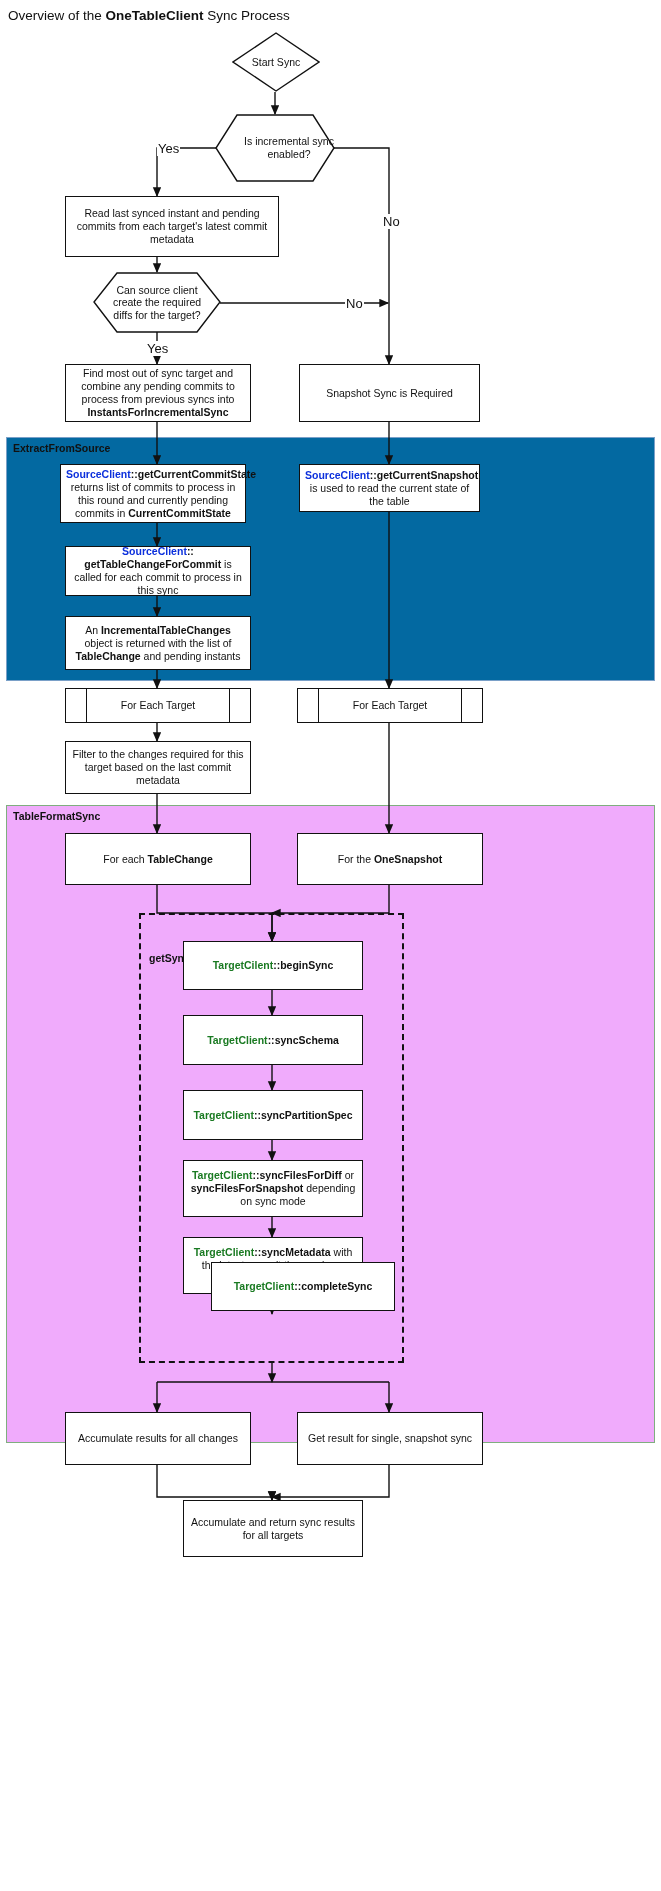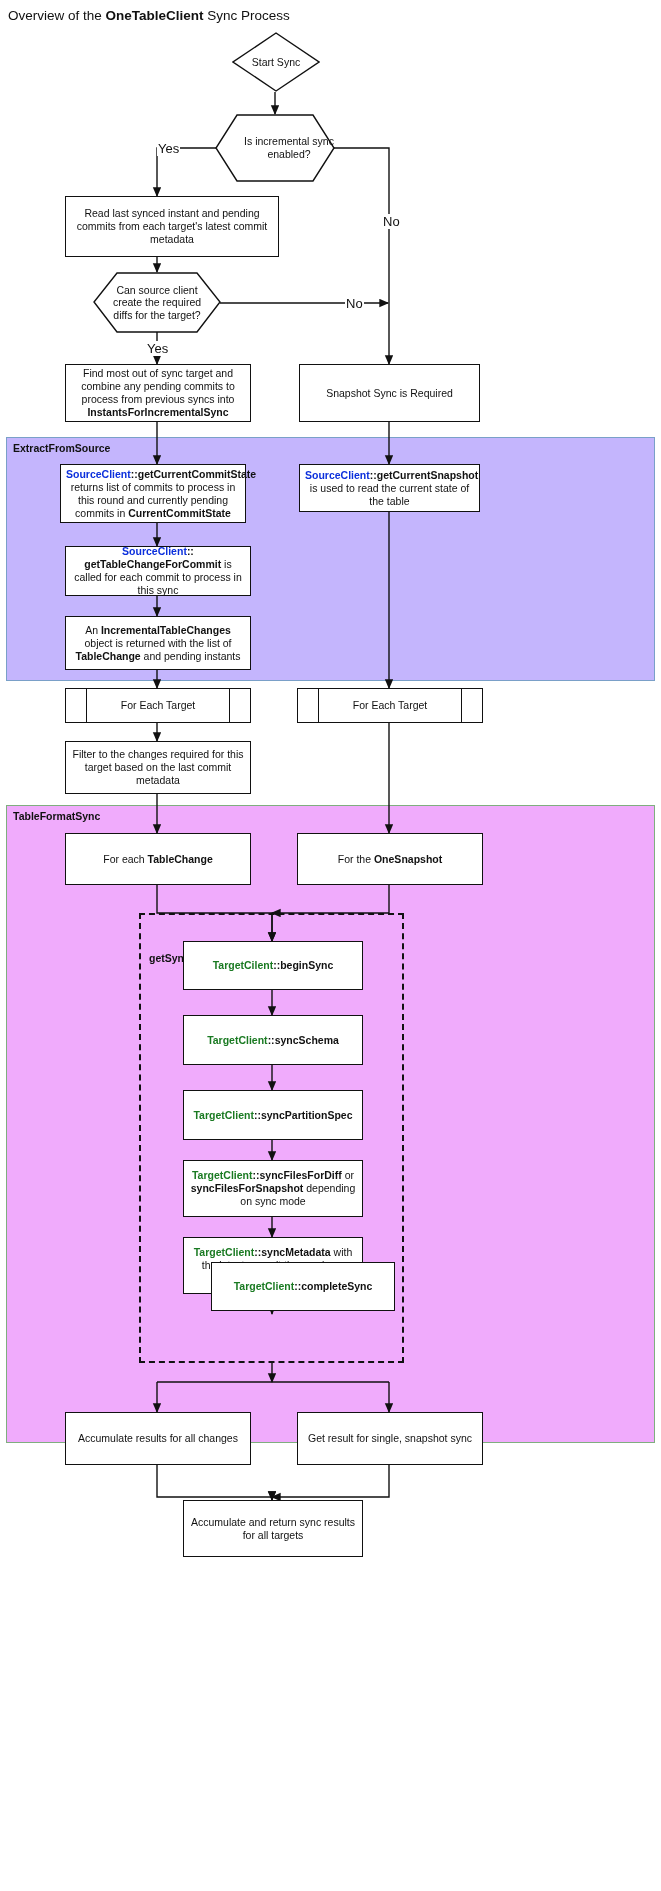--- a/index.html
+++ b/index.html
@@ -18,21 +18,21 @@
     font-size:13.5px; color:#111; white-space:nowrap;
   }
   .title b { font-weight:bold; }
 
   
   .group {
     position:absolute;
     box-sizing:border-box;
     border:1px solid #6b8fb8;
   }
-  .group.extract { background:#c4b5fd; border-color:#7aa0c8; }
+  .group.extract { background:#0369a1; border-color:#7aa0c8; }
   .group.tfs { background:#f0abfc; border-color:#7fae7f; }
   .group-label {
     position:absolute; left:6px; top:4px;
     font-size:10.5px; font-weight:bold; color:#111;
   }
   .dashed-group {
     position:absolute; box-sizing:border-box;
     border:2.5px dashed #111; background:transparent;
   }
   .dashed-label {

